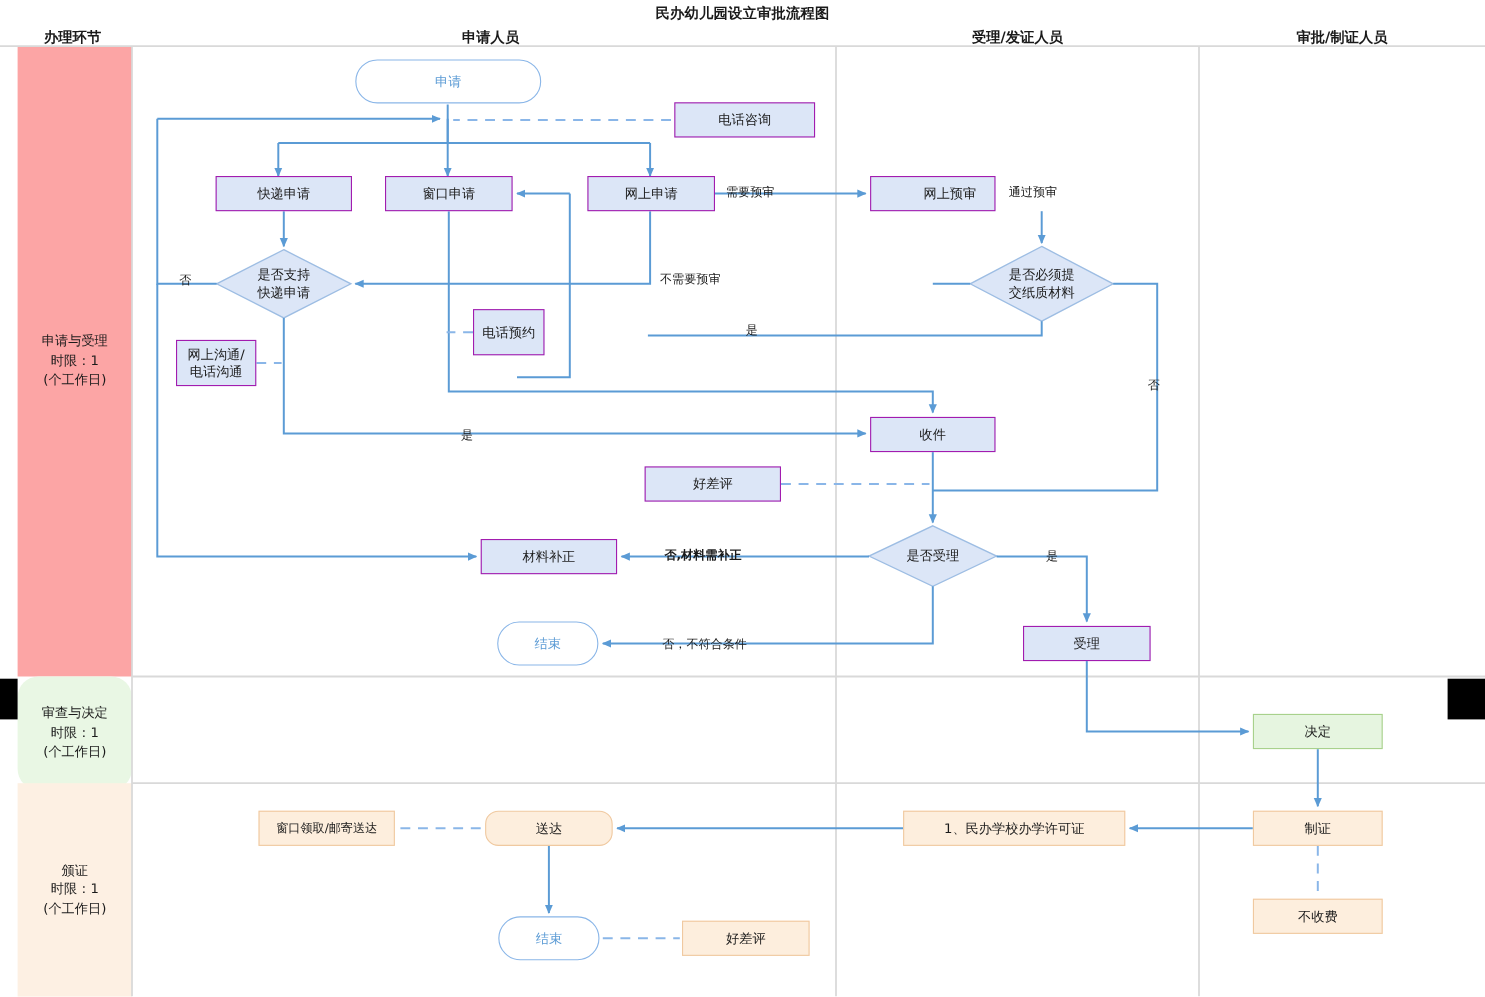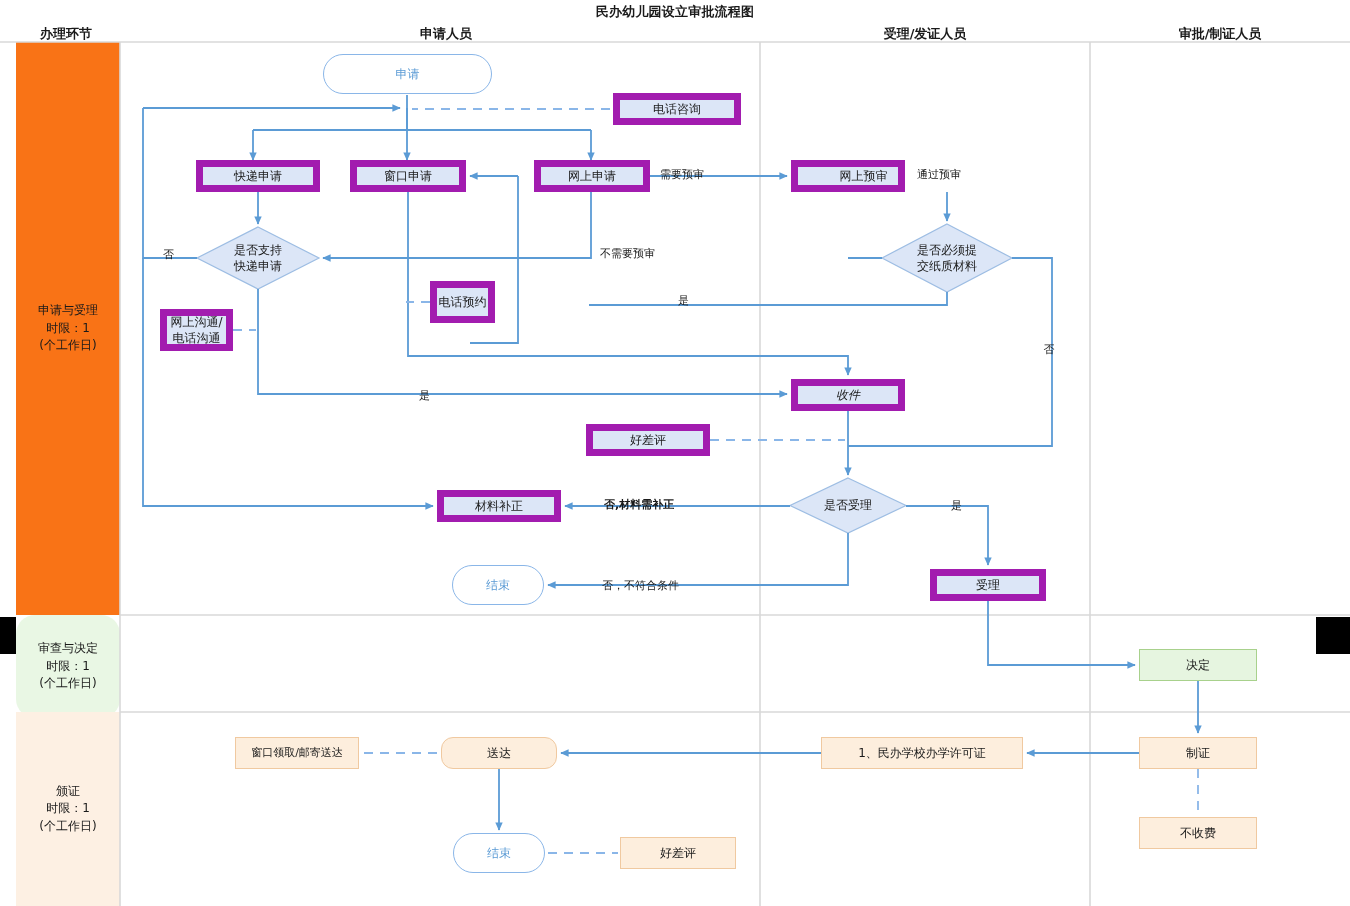--- a/index.html
+++ b/index.html
@@ -21,40 +21,40 @@
     justify-content:center;text-align:center;font-size:12px;color:#1a1a1a;line-height:1.45;}
   .phase .ptxt{white-space:pre-line;}
 
   
   .edge-bar{position:absolute;background:#000;}
 
   
   .node{position:absolute;box-sizing:border-box;display:flex;align-items:center;
     justify-content:center;text-align:center;font-size:12px;line-height:1.35;
     color:#1a1a1a;white-space:pre-line;}
-  .n-blue{background:#dce6f7;border:7px solid #a21caf;}
+  .n-blue{background:#dce6f7;border:1px solid #a21caf;}
   .n-green{background:#e6f5e0;border:1px solid #a8d18c;}
   .n-peach{background:#fdeedd;border:1px solid #f0c9a0;}
   .n-term{background:#ffffff;border:1.4px solid #8ab6e8;border-radius:22px;
     color:#5b9bd5;}
   .n-diamond{background:transparent;border:none;color:#1a1a1a;}
 
   
   .elabel{position:absolute;font-size:11px;color:#1a1a1a;white-space:nowrap;
     background:transparent;}
   .elabel.vert{writing-mode:vertical-rl;text-orientation:upright;letter-spacing:-1px;}
 </style>
 </head>
 <body>
 
 <div class="canvas">
 
   <div class="chart-title">民办幼儿园设立审批流程图</div>
 
-  <div class="phase" style="top:42px;height:573px;background:#f97316;">
+  <div class="phase" style="top:42px;height:573px;background:#fca5a5;">
     <span class="ptxt">申请与受理
 时限：1
 (个工作日)</span>
   </div>
   <div class="phase" style="top:615px;height:103px;background:#e9f7e4;border-radius:19px;">
     <span class="ptxt">审查与决定
 时限：1
 (个工作日)</span>
   </div>
   <div class="phase" style="top:712px;height:194px;background:#fdf0e3;">
@@ -208,21 +208,21 @@
 
   <div class="node n-blue" style="left:430px;top:281px;width:65px;height:42px;">
     <span>电话预约</span>
   </div>
 
   <div class="node n-blue" style="left:160px;top:309px;width:73px;height:42px;">
     <span>网上沟通/
 电话沟通</span>
   </div>
 
-  <div class="node n-blue" style="left:791px;top:379px;width:114px;height:32px;font-style:italic;">
+  <div class="node n-blue" style="left:791px;top:379px;width:114px;height:32px;">
     <span>收件</span>
   </div>
 
   <div class="node n-blue" style="left:586px;top:424px;width:124px;height:32px;">
     <span>好差评</span>
   </div>
 
   <div class="node n-diamond" style="left:790px;top:478px;width:116px;height:55px;">
     <span>是否受理</span>
   </div>

